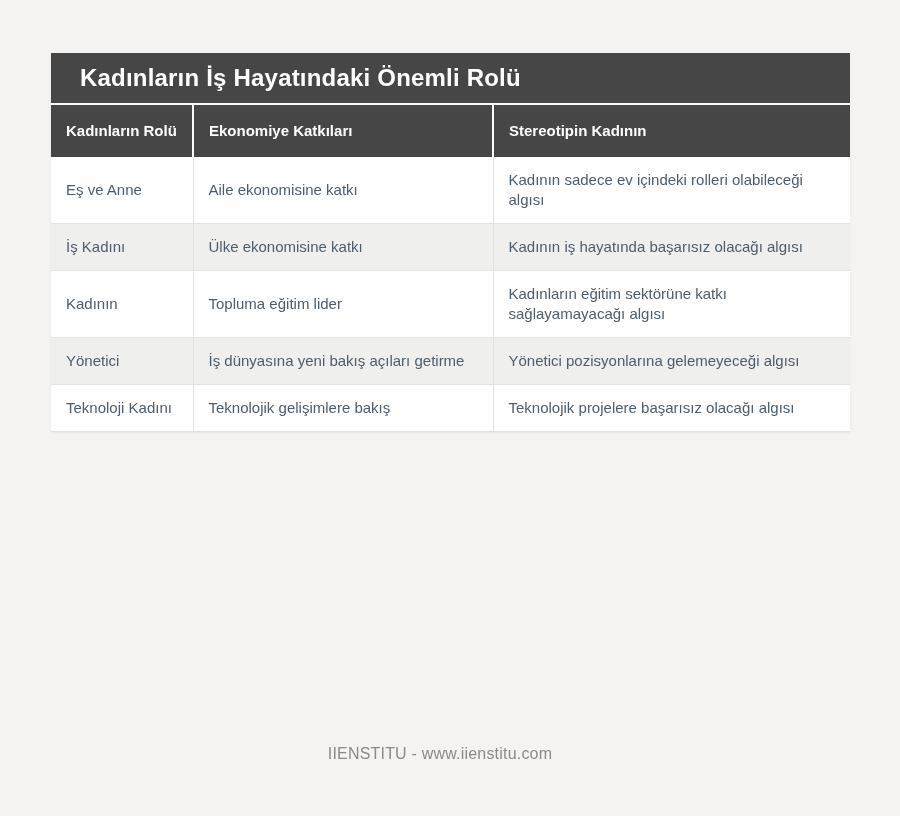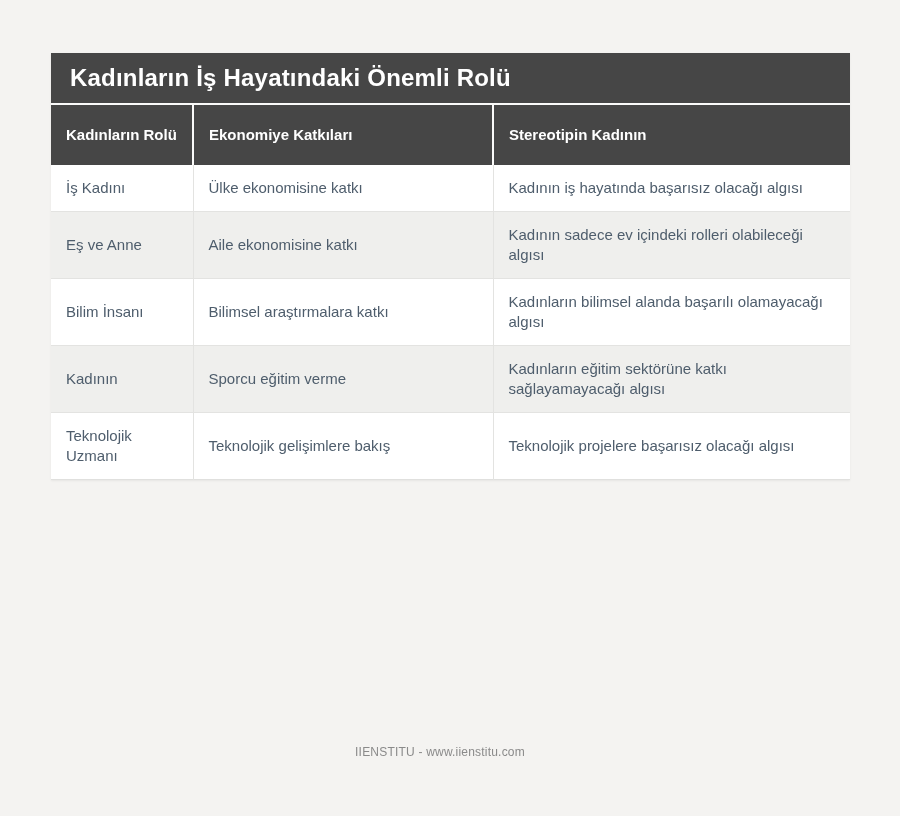--- a/index.html
+++ b/index.html
@@ -16,42 +16,42 @@
     top: 53px;
     width: 799px;
     box-shadow: 0 1px 2px rgba(0,0,0,0.06);
   }
   .title-bar {
     background: #464646;
     color: #ffffff;
     font-size: 24px;
     font-weight: bold;
     line-height: 26px;
-    padding: 12px 19px;
+    padding: 12px 29px;
     border-bottom: 2px solid #fbfbfa;
     letter-spacing: 0.2px;
   }
   table {
     width: 100%;
     border-collapse: collapse;
     table-layout: fixed;
   }
   col.c1 { width: 142px; }
   col.c2 { width: 300px; }
   col.c3 { width: 357px; }
   thead th {
     background: #464646;
     color: #ffffff;
     font-size: 15px;
     font-weight: bold;
     text-align: left;
     vertical-align: middle;
     padding: 14px 15px;
     line-height: 20px;
-    height: 60px;
+    height: 52px;
   }
   thead th + th {
     border-left: 2px solid #fbfbfa;
   }
   tbody td {
     font-size: 15px;
     color: #4e5d6c;
     line-height: 20px;
     padding: 13px 15px;
     vertical-align: middle;
@@ -65,21 +65,21 @@
     background: #efefed;
   }
   tbody tr:first-child td { border-top: none; }
   tbody { border-bottom: 1px solid #e0e0de; }
   .footer-credit {
     position: absolute;
     top: 745px;
     left: 0;
     width: 880px;
     text-align: center;
-    font-size: 12px;
+    font-size: 16px;
     color: #8a8a8a;
     letter-spacing: 0.2px;
   }
 </style>
 </head>
 <body>
 
 <div class="card">
   <div class="title-bar">Kadınların İş Hayatındaki Önemli Rolü</div>
   <table>
@@ -90,41 +90,41 @@
     </colgroup>
     <thead>
       <tr>
         <th>Kadınların Rolü</th>
         <th>Ekonomiye Katkıları</th>
         <th>Stereotipin Kadının</th>
       </tr>
     </thead>
     <tbody>
         <tr>
+          <td>Eş ve Anne</td>
+          <td>Aile ekonomisine katkı</td>
+          <td>Kadının sadece ev içindeki rolleri olabileceği algısı</td>
+        </tr>
+        <tr>
           <td>İş Kadını</td>
           <td>Ülke ekonomisine katkı</td>
           <td>Kadının iş hayatında başarısız olacağı algısı</td>
         </tr>
         <tr>
-          <td>Eş ve Anne</td>
-          <td>Aile ekonomisine katkı</td>
-          <td>Kadının sadece ev içindeki rolleri olabileceği algısı</td>
-        </tr>
-        <tr>
-          <td>Bilim İnsanı</td>
-          <td>Bilimsel araştırmalara katkı</td>
-          <td>Kadınların bilimsel alanda başarılı olamayacağı algısı</td>
-        </tr>
-        <tr>
           <td>Kadının</td>
-          <td>Sporcu eğitim verme</td>
+          <td>Topluma eğitim lider</td>
           <td>Kadınların eğitim sektörüne katkı sağlayamayacağı algısı</td>
         </tr>
         <tr>
-          <td>Teknolojik Uzmanı</td>
+          <td>Yönetici</td>
+          <td>İş dünyasına yeni bakış açıları getirme</td>
+          <td>Yönetici pozisyonlarına gelemeyeceği algısı</td>
+        </tr>
+        <tr>
+          <td>Teknoloji Kadını</td>
           <td>Teknolojik gelişimlere bakış</td>
           <td>Teknolojik projelere başarısız olacağı algısı</td>
         </tr>
       </tbody>
   </table>
 </div>
 
 <div class="footer-credit">IIENSTITU - www.iienstitu.com</div>
 
 </body></html>

